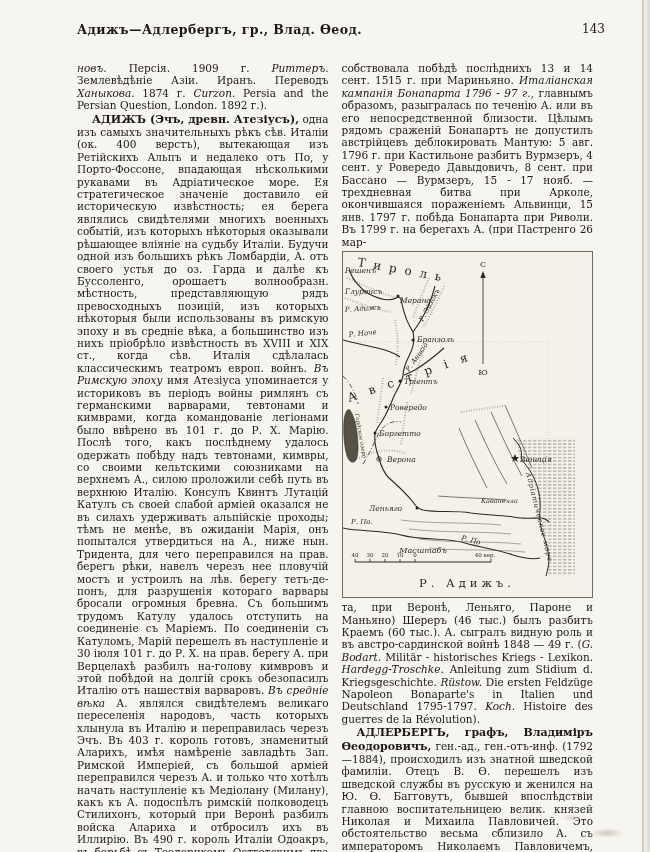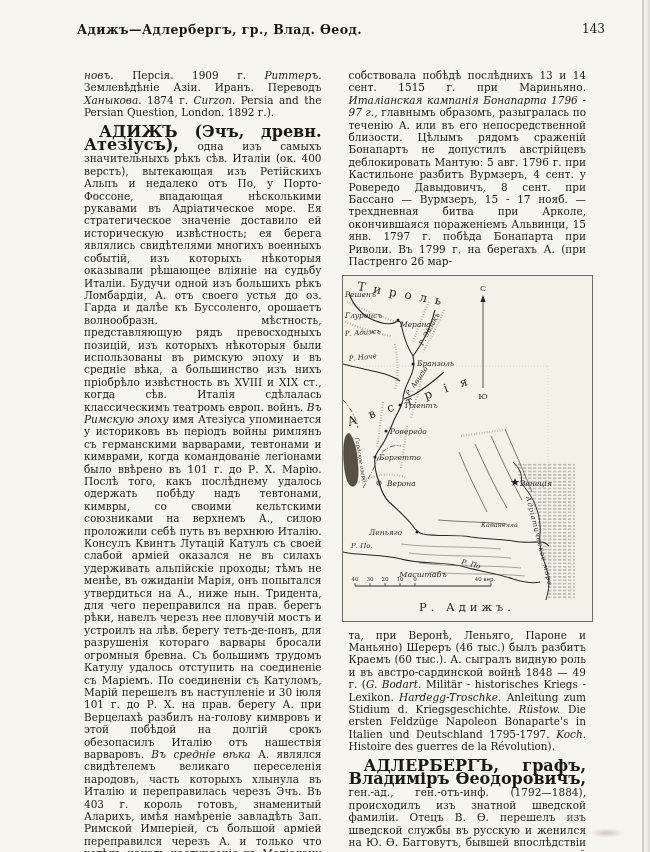--- a/index.html
+++ b/index.html
@@ -13,24 +13,24 @@
   .stain2{position:absolute;right:70px;bottom:30px;width:18px;height:8px;border-radius:50%;
           background:radial-gradient(#c4c0b6,transparent 70%);opacity:.6;}
   .content{position:absolute;left:77px;top:22px;width:516px;}
   .header{position:relative;height:18px;margin-bottom:22px;}
   .header .title{position:absolute;left:0;right:0;text-align:left;font-weight:bold;
                  font-size:12.5px;letter-spacing:.4px;}
   .header .pagenum{position:absolute;right:-12px;top:0;font-size:12px;}
   .cols{display:flex;gap:13px;}
   .col{width:251.5px;font-size:10.5px;line-height:12.4px;text-align:justify;
        text-justify:inter-word;hyphens:none;}
-  .col p{margin:7px;}
+  .col p{margin:0;}
   .col p.article{text-indent:15px;margin-top:1px;}
   .it{font-style:italic;}
-  .bd{font-weight:bold;font-size:16px;}
+  .bd{font-weight:bold;font-size:11px;}
   figure.map{margin:3px 0 3px;border:1px solid #6f6a61;line-height:0;background:#f4f1e8;}
   svg text{font-family:"DejaVu Serif", serif;fill:#2b2822;}
 </style>
 </head>
 <body>
 
 <div class="page">
   <div class="content">
 
     <div class="header">

